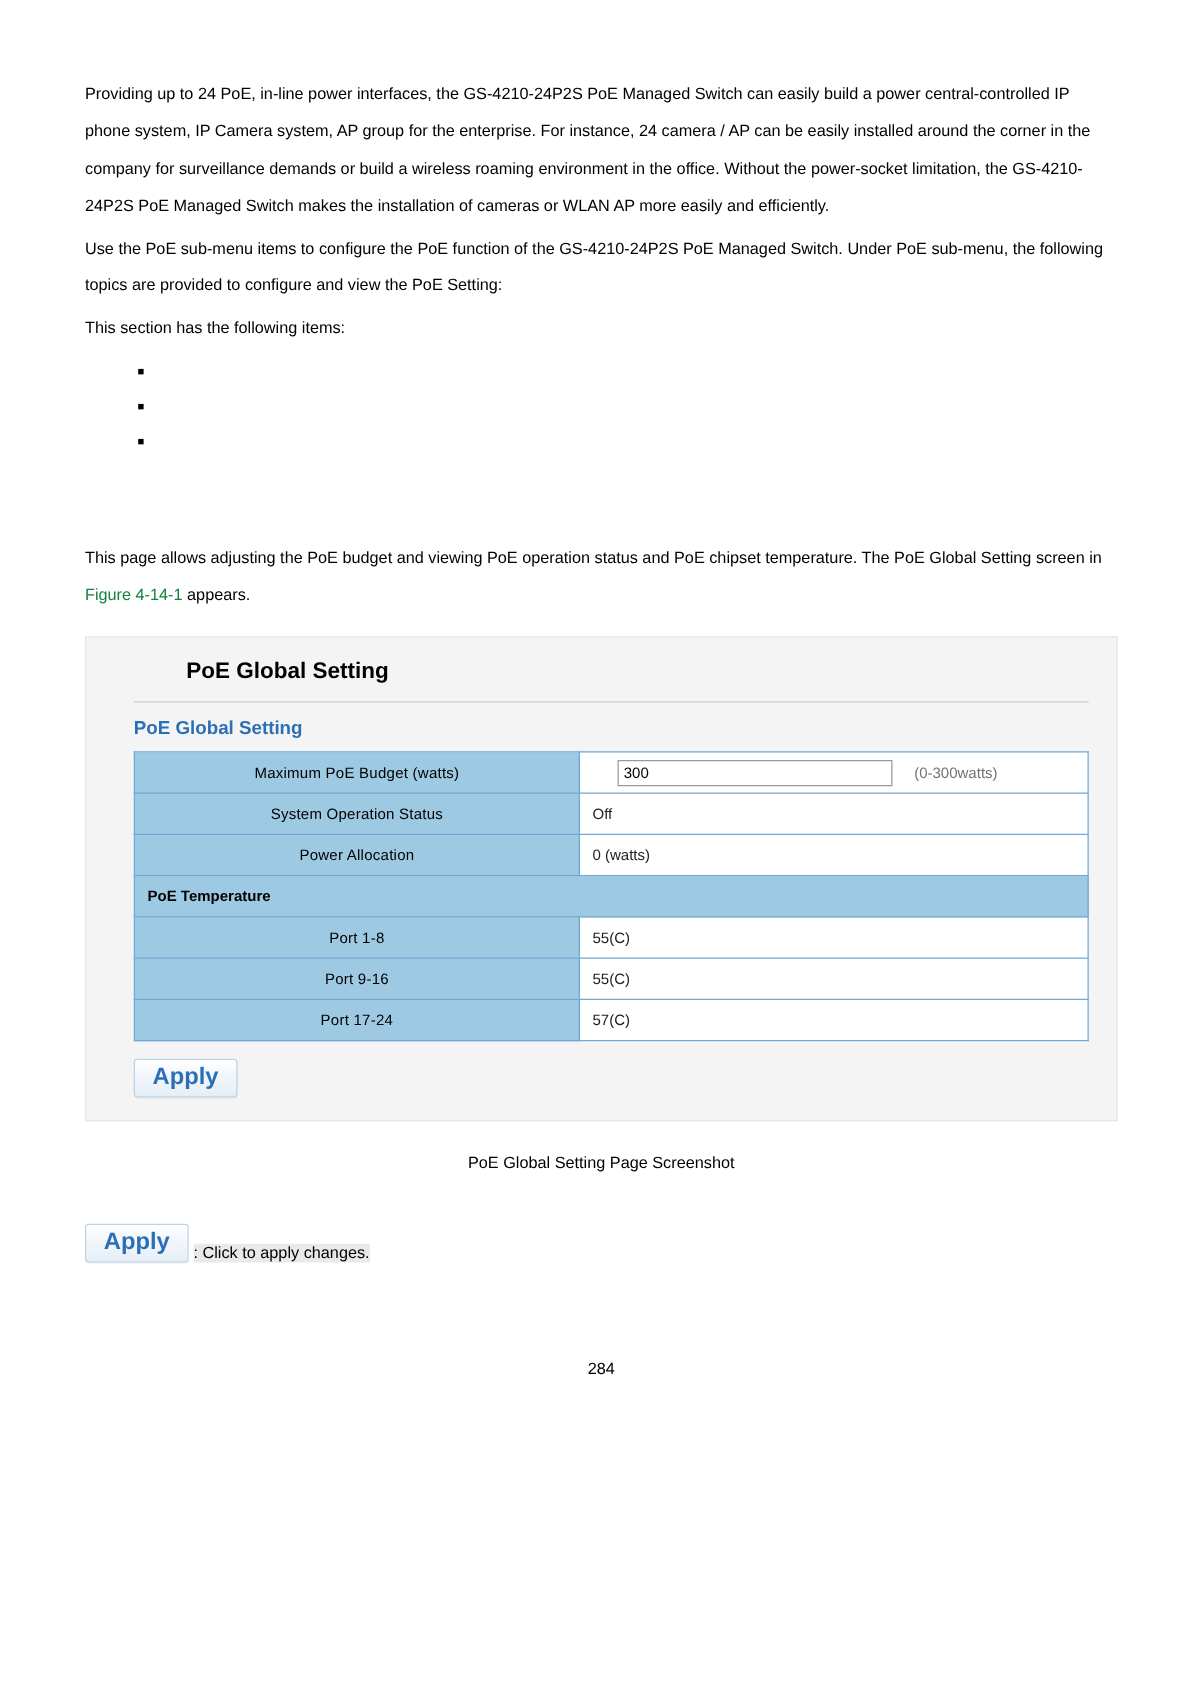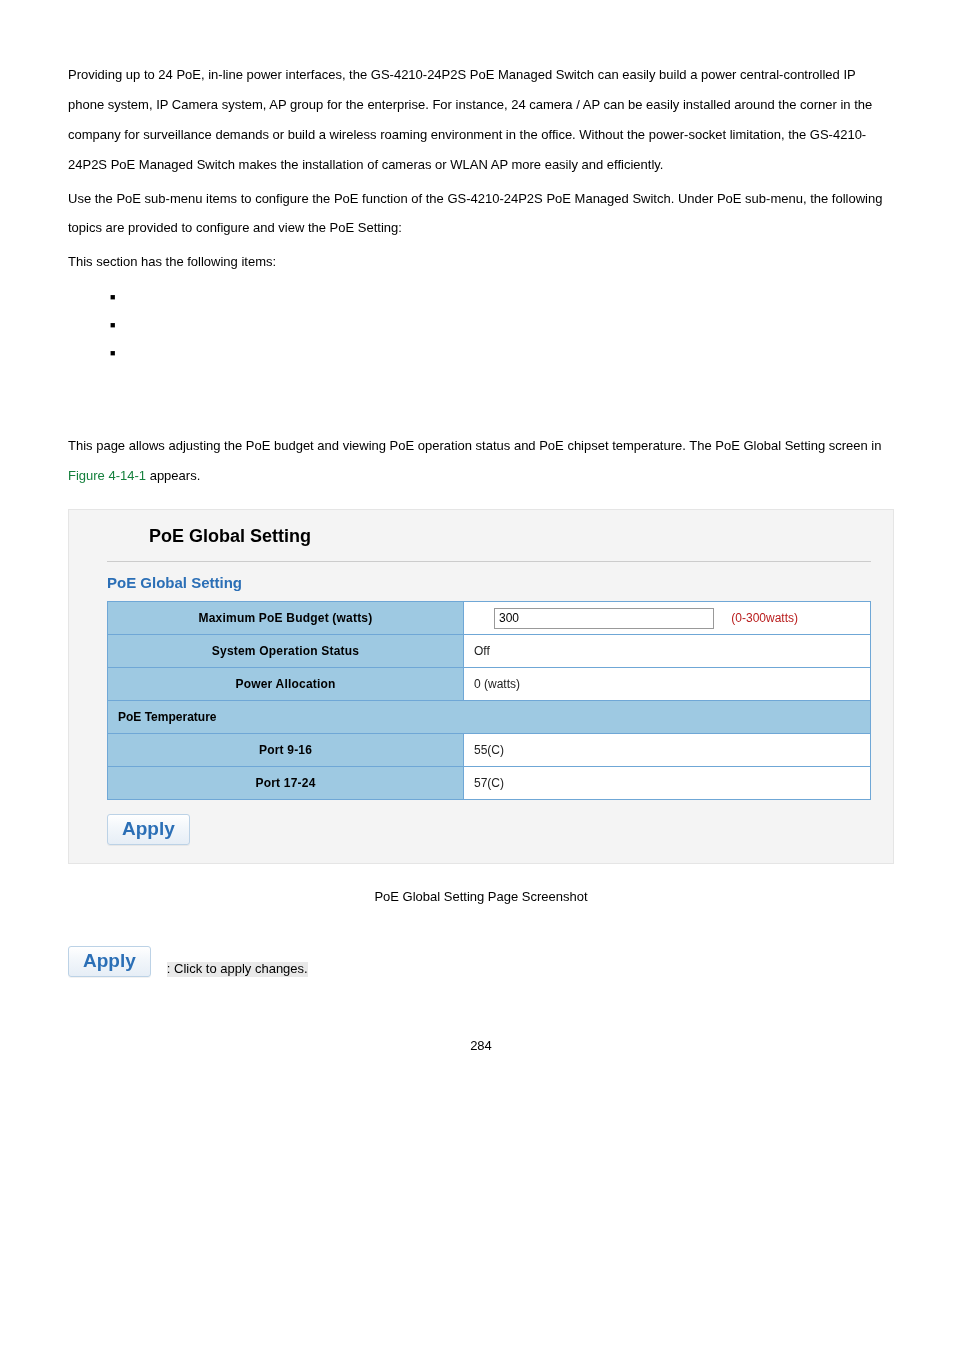--- a/index.html
+++ b/index.html
@@ -71,21 +71,21 @@
   }
   table.poe td, table.poe th {
     border: 1px solid #6fa7d6;
     padding: 5px 10px;
     height: 22px;
     vertical-align: middle;
   }
   .label-cell {
     background: #9ec9e2;
     color: #000;
-    font-weight: bold;
+    font-weight: normal;
     text-align: center;
     width: 335px;
     letter-spacing: 0.2px;
   }
   .value-cell {
     background: #fff;
     color: #222;
     text-align: left;
   }
   .span-header {
@@ -99,21 +99,21 @@
     border: 1px solid #999;
     background: #fff;
     padding: 1px 4px;
     width: 210px;
     height: 17px;
     box-sizing: content-box;
     margin-left: 20px;
   }
   .budget-range {
     margin-left: 14px;
-    color: #b91c1c;
+    color: #737373;
   }
   .apply-btn {
     display: inline-block;
     font-family: Verdana, Arial, sans-serif;
     font-weight: bold;
     font-size: 19px;
     color: #2b6fb6;
     background: linear-gradient(#ffffff, #f3f7fb 40%, #e6eef6);
     border: 1px solid #bcd2e6;
     border-radius: 3px;
@@ -128,29 +128,29 @@
     font-size: 13px;
     margin-top: 24px;
   }
   .apply-desc-row {
     margin-top: 40px;
     display: flex;
     align-items: flex-end;
   }
   .apply-desc-row .txt {
     font-size: 13px;
-    margin-left: 16px;
+    margin-left: 4px;
     line-height: 1;
     padding-bottom: 2px;
     background:#e9e9e9;
     display:inline-block;
   }
   .pagenum {
     text-align: center;
-    margin-top: 60px;
+    margin-top: 76px;
     font-size: 13px;
   }
 </style>
 </head>
 <body>
 
 <div class="para">Providing up to 24 PoE, in-line power interfaces, the GS-4210-24P2S PoE Managed Switch can easily build a power central-controlled IP phone system, IP Camera system, AP group for the enterprise. For instance, 24 camera / AP can be easily installed around the corner in the company for surveillance demands or build a wireless roaming environment in the office. Without the power-socket limitation, the GS-4210-24P2S PoE Managed Switch makes the installation of cameras or WLAN AP more easily and efficiently.</div>
 <div class="para">Use the PoE sub-menu items to configure the PoE function of the GS-4210-24P2S PoE Managed Switch. Under PoE sub-menu, the following topics are provided to configure and view the PoE Setting:</div>
 <div class="para items-intro">This section has the following items:</div>
 
@@ -182,20 +182,24 @@
         <td class="value-cell">Off</td>
       </tr>
       <tr>
         <td class="label-cell">Power Allocation</td>
         <td class="value-cell">0 (watts)</td>
       </tr>
       <tr>
         <td class="span-header" colspan="2">PoE Temperature</td>
       </tr>
       <tr>
+        <td class="label-cell">Port 1-8</td>
+        <td class="value-cell">55(C)</td>
+      </tr>
+      <tr>
         <td class="label-cell">Port 9-16</td>
         <td class="value-cell">55(C)</td>
       </tr>
       <tr>
         <td class="label-cell">Port 17-24</td>
         <td class="value-cell">57(C)</td>
       </tr>
     </tbody>
       </table>
     <div class="apply-row">

